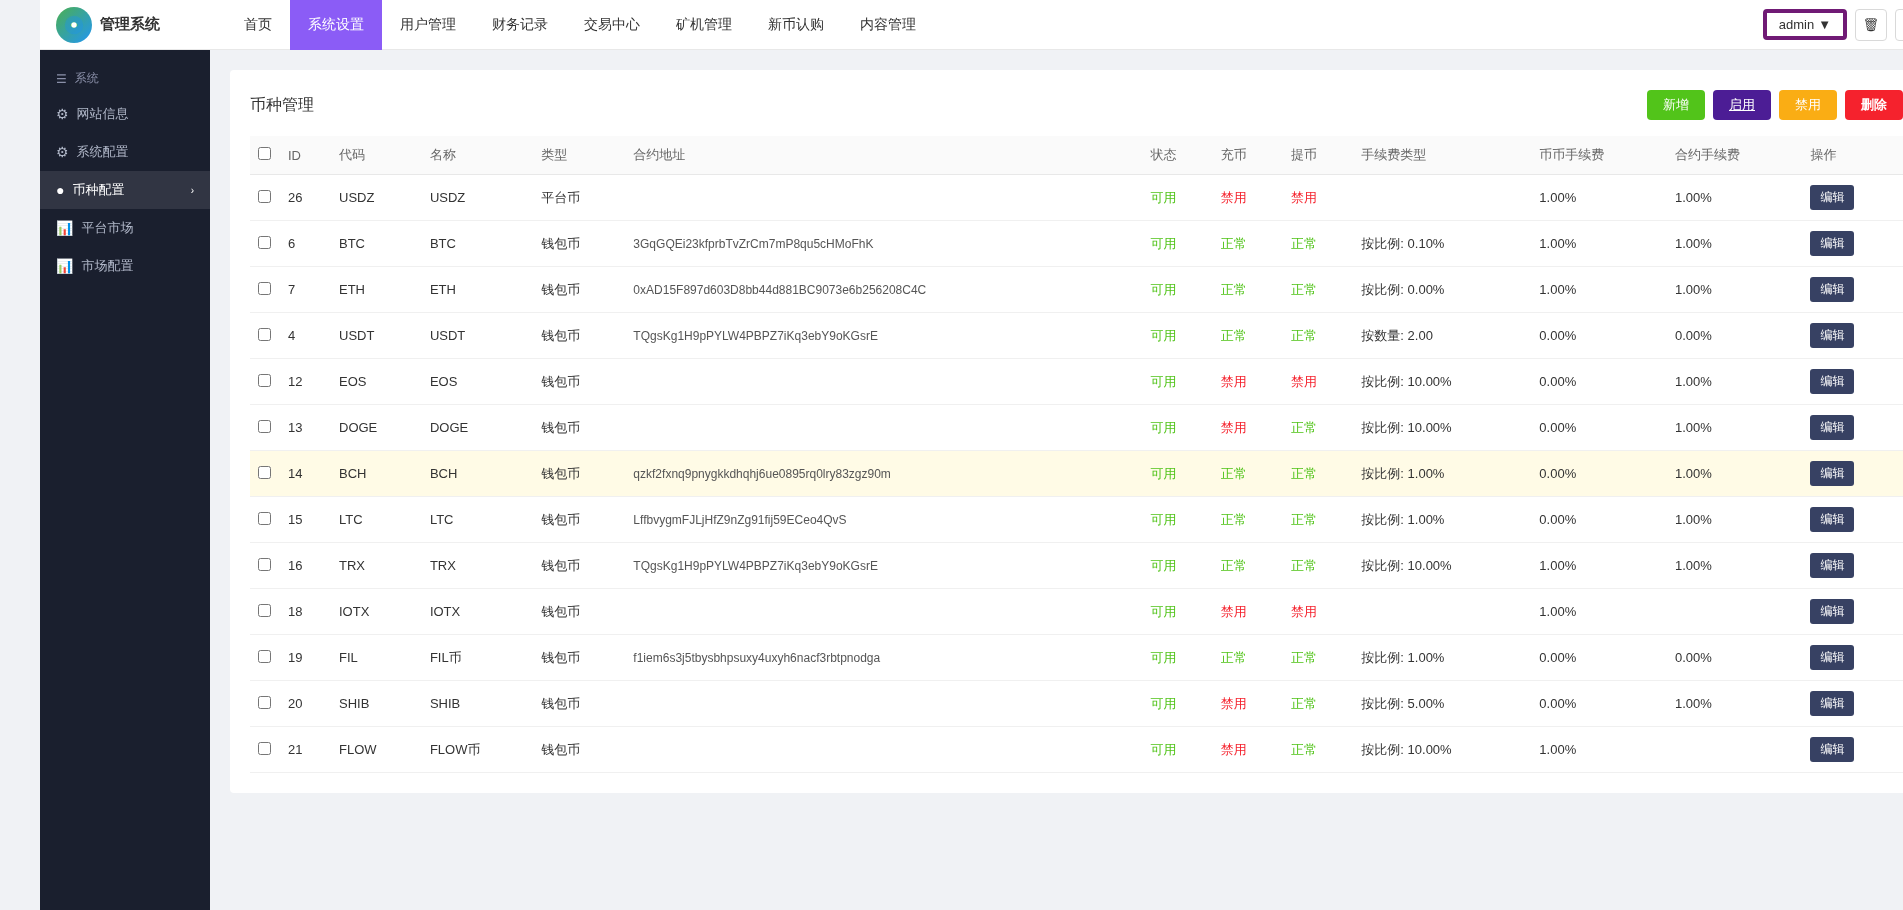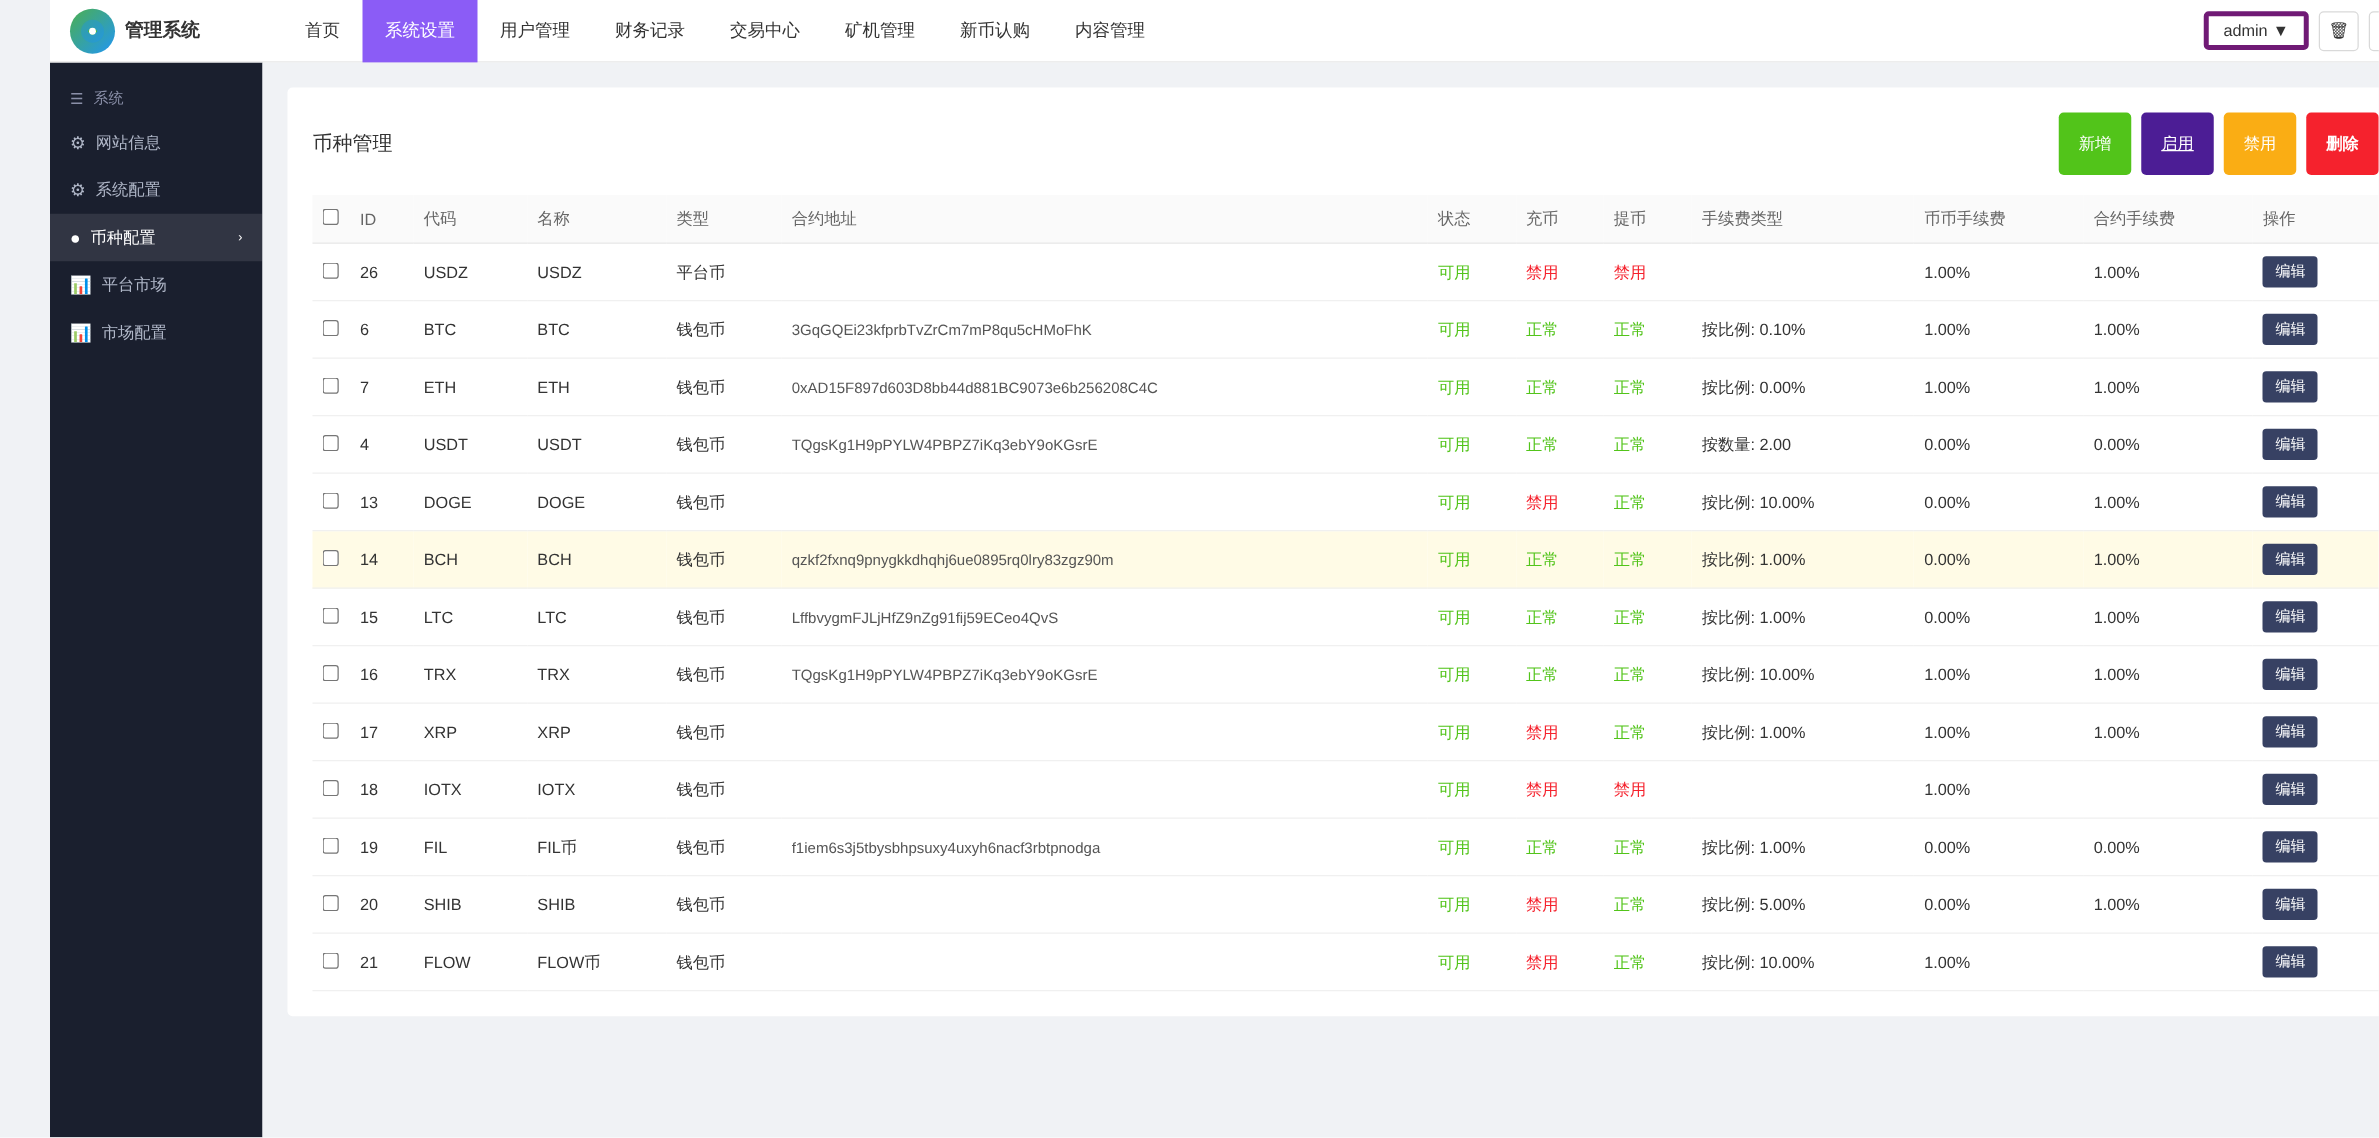--- a/index.html
+++ b/index.html
@@ -34,21 +34,21 @@
     .sidebar-item { display: flex; align-items: center; padding: 10px 16px; color: #b0b7c8; cursor: pointer; font-size: 13px; gap: 8px; }
     .sidebar-item.active { color: #fff; background: rgba(255,255,255,0.1); }
     .sidebar-item .item-icon { font-size: 14px; }
     .sidebar-item .arrow { margin-left: auto; font-size: 10px; }
 
     
     .content-card { background: #fff; border-radius: 4px; padding: 20px; }
     .content-header { display: flex; align-items: center; justify-content: space-between; margin-bottom: 16px; }
     .page-title { font-size: 16px; font-weight: 500; color: #333; }
     .btn-group { display: flex; gap: 8px; }
-    .btn { padding: 16px 16px; border-radius: 4px; border: none; cursor: pointer; font-size: 13px; color: #fff; font-weight: 500; }
+    .btn { padding: 6px 16px; border-radius: 4px; border: none; cursor: pointer; font-size: 13px; color: #fff; font-weight: 500; }
     .btn-green { background: #52c41a; }
     .btn-blue { background: #4c1d95; text-decoration: underline; }
     .btn-yellow { background: #faad14; }
     .btn-red { background: #f5222d; font-weight: bold; }
 
     
     table { width: 100%; border-collapse: collapse; }
     th { padding: 10px 8px; text-align: left; font-weight: 500; color: #666; border-bottom: 1px solid #e8e8e8; white-space: nowrap; font-size: 13px; background: #fafafa; }
     td { padding: 10px 8px; border-bottom: 1px solid #f0f0f0; color: #333; font-size: 13px; }
     tr.highlight td { background: #fffbe6; }
@@ -237,20 +237,39 @@
     <td>0.00%</td>
     <td>0.00%</td>
     <td>
       <button class="edit-btn">编辑</button>
     </td>
   </tr>
               <tr>
     <td class="checkbox-cell">
       <input type="checkbox" style="">
     </td>
+    <td>12</td>
+    <td>EOS</td>
+    <td>EOS</td>
+    <td>钱包币</td>
+    <td><span class="contract-addr" title=""></span></td>
+    <td><span class="status-green">可用</span></td>
+    <td><span class="status-red">禁用</span></td>
+    <td><span class="status-red">禁用</span></td>
+    <td>按比例: 10.00%</td>
+    <td>0.00%</td>
+    <td>1.00%</td>
+    <td>
+      <button class="edit-btn">编辑</button>
+    </td>
+  </tr>
+              <tr>
+    <td class="checkbox-cell">
+      <input type="checkbox" style="">
+    </td>
     <td>13</td>
     <td>DOGE</td>
     <td>DOGE</td>
     <td>钱包币</td>
     <td><span class="contract-addr" title=""></span></td>
     <td><span class="status-green">可用</span></td>
     <td><span class="status-red">禁用</span></td>
     <td><span class="status-green">正常</span></td>
     <td>按比例: 10.00%</td>
     <td>0.00%</td>
@@ -313,39 +332,20 @@
     <td>1.00%</td>
     <td>1.00%</td>
     <td>
       <button class="edit-btn">编辑</button>
     </td>
   </tr>
               <tr>
     <td class="checkbox-cell">
       <input type="checkbox" style="">
     </td>
-    <td>17</td>
-    <td>XRP</td>
-    <td>XRP</td>
-    <td>钱包币</td>
-    <td><span class="contract-addr" title=""></span></td>
-    <td><span class="status-green">可用</span></td>
-    <td><span class="status-red">禁用</span></td>
-    <td><span class="status-green">正常</span></td>
-    <td>按比例: 1.00%</td>
-    <td>1.00%</td>
-    <td>1.00%</td>
-    <td>
-      <button class="edit-btn">编辑</button>
-    </td>
-  </tr>
-              <tr>
-    <td class="checkbox-cell">
-      <input type="checkbox" style="">
-    </td>
     <td>18</td>
     <td>IOTX</td>
     <td>IOTX</td>
     <td>钱包币</td>
     <td><span class="contract-addr" title=""></span></td>
     <td><span class="status-green">可用</span></td>
     <td><span class="status-red">禁用</span></td>
     <td><span class="status-red">禁用</span></td>
     <td></td>
     <td>1.00%</td>

